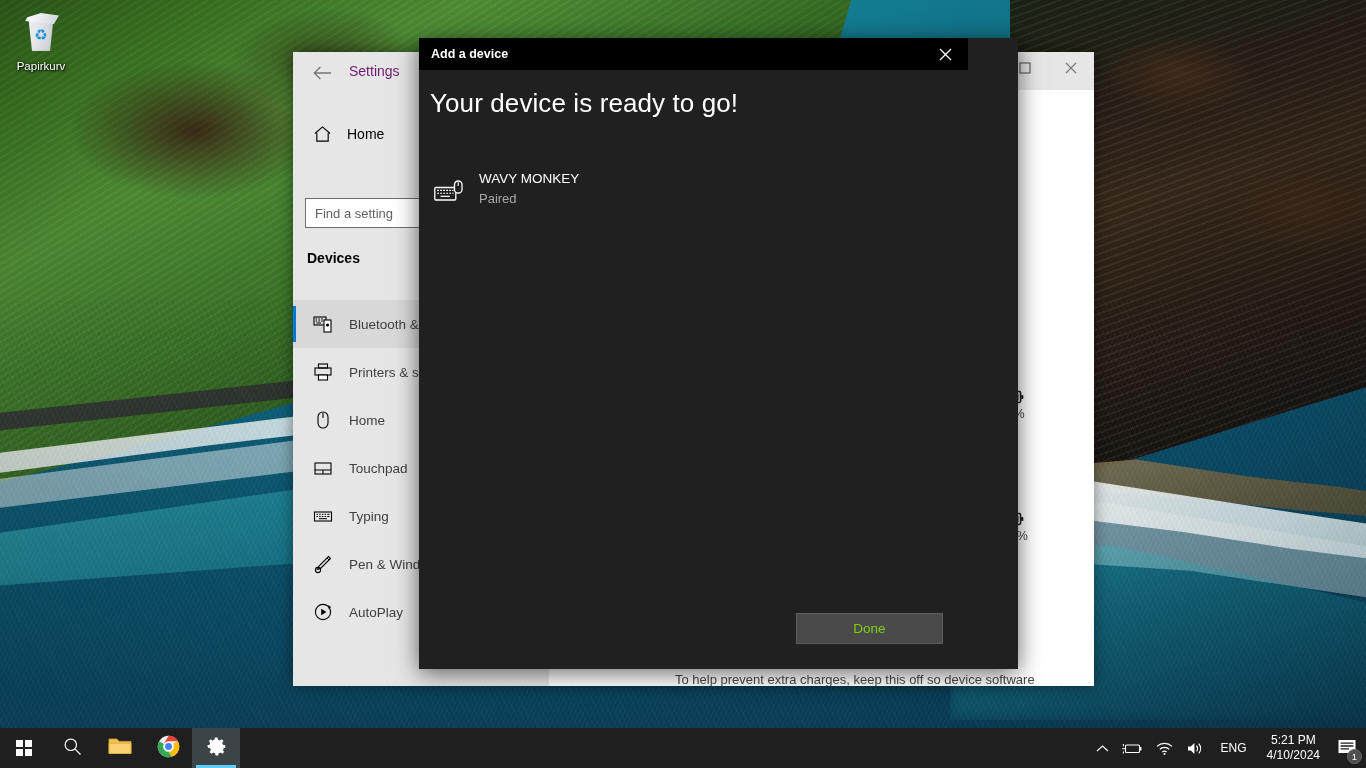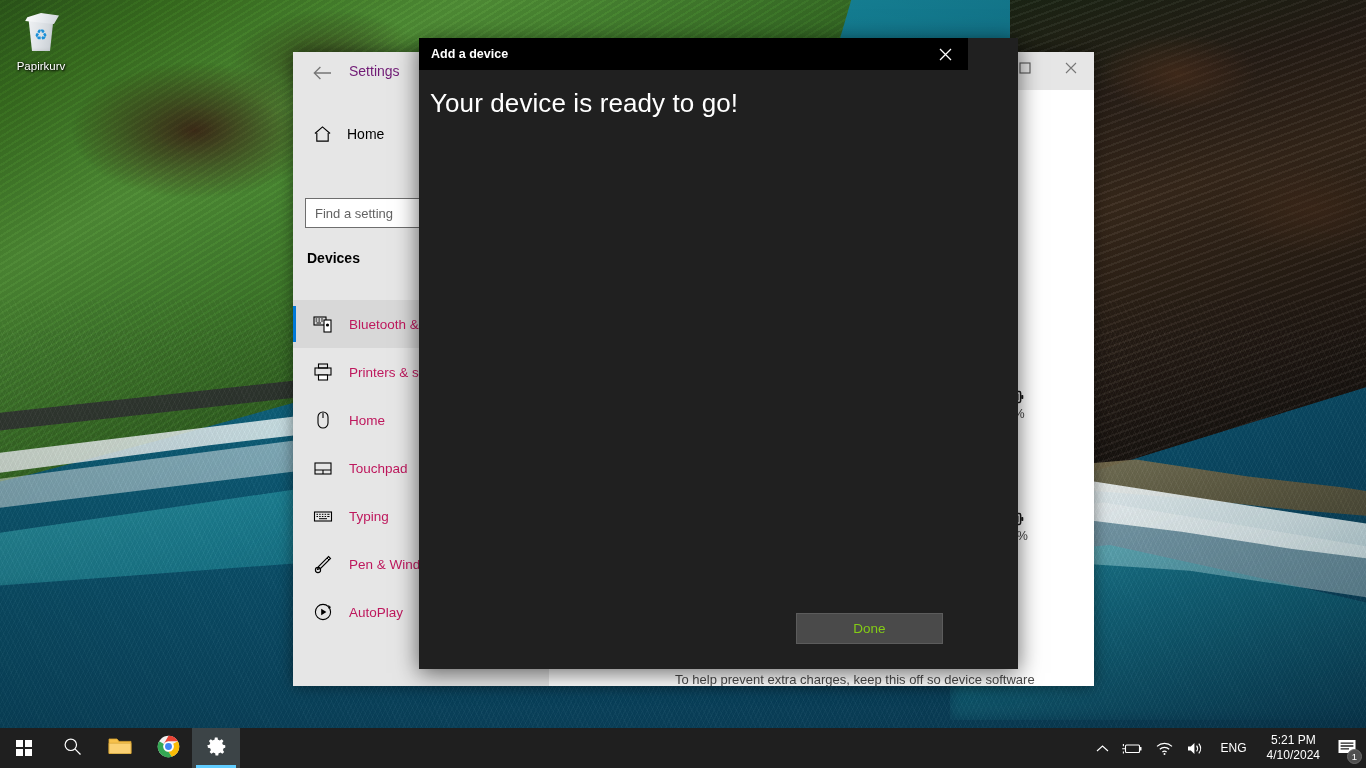--- a/index.html
+++ b/index.html
@@ -285,21 +285,21 @@
   .nav-item.active { background: #d8d8d8; }
   .nav-item.active::before {
     content: ""; position: absolute; left: 0; top: 6px;
     width: 3px; height: 36px; background: #0078d7;
   }
   .nav-item .nv-ic {
     width: 32px; display: flex; align-items: center; justify-content: center;
     color: #000;
   }
   .nav-item .nv-tx {
-    font-size: 13.5px; color: #be185d; margin-left: 10px; white-space: nowrap;
+    font-size: 13.5px; color: #404040; margin-left: 10px; white-space: nowrap;
   }
 
   
   .sw-content {
     position: absolute; left: 256px; top: 38px;
     width: 545px; height: 596px;
     background: #ffffff;
     overflow: hidden;
   }
   .dev-row {
@@ -620,20 +620,36 @@
     <div class="ad-title">Add a device</div>
     <div class="ad-close">
       <svg width="13" height="13" viewBox="0 0 13 13">
         <path d="M1 1 L12 12 M12 1 L1 12" stroke="#fff" stroke-width="1.25"></path>
       </svg>
     </div>
   </div>
 
   <div class="ad-heading">Your device is ready to go!</div>
 
+  <div class="ad-device">
+    <span class="ad-device-icon">
+      <svg width="30" height="24" viewBox="0 0 30 24">
+        <rect x="0.8" y="7.5" width="21" height="12.5" rx="1" fill="none" stroke="#fff" stroke-width="1.3"></rect>
+        <path d="M3.2 10.4 H5 M6.2 10.4 H8 M9.2 10.4 H11 M12.2 10.4 H14 M15.2 10.4 H17 M18.2 10.4 H19.6
+                 M3.2 13.3 H5 M6.2 13.3 H8 M9.2 13.3 H11 M12.2 13.3 H14 M15.2 13.3 H17 M18.2 13.3 H19.6
+                 M6.5 16.4 H16" stroke="#fff" stroke-width="1.1"></path>
+        <rect x="20.5" y="1" width="7.5" height="12" rx="3.6" fill="#202020" stroke="#fff" stroke-width="1.3"></rect>
+        <path d="M24.2 2.2 V6" stroke="#fff" stroke-width="1.1"></path>
+      </svg>
+    </span>
+    <span class="ad-device-text">
+      <span class="ad-device-name" style="display:block">WAVY MONKEY</span>
+      <span class="ad-device-status" style="display:block">Paired</span>
+    </span>
+  </div>
 
   <button class="ad-done">Done</button>
 </div>
 
 <div id="taskbar">
   <div class="tb-left">
 
     <div class="tb-btn">
       <span class="tb-start-grid">
         <span class="tb-start-sq"></span>

